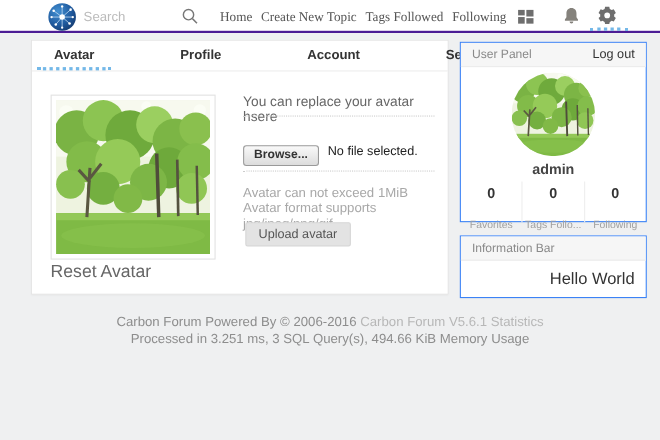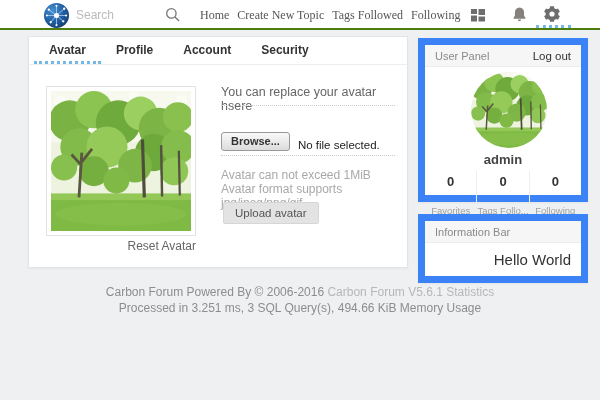--- a/index.html
+++ b/index.html
@@ -1,54 +1,54 @@
 <!DOCTYPE html>
 <html><head>
 <meta charset="utf-8">
 <style>
   * { margin:0; padding:0; box-sizing:border-box; }
   body { font-family:"Liberation Sans", sans-serif; background:#e8e8e8; }
   #app { position:relative; width:600px; height:400px; background:#eff0f1; overflow:hidden; font-size:12px; color:#555; }
 
   
-  .topbar { position:absolute; left:0; top:0; width:600px; height:30px; background:#fff; border-bottom:2px solid #4d7c0f; z-index:5; }
+  .topbar { position:absolute; left:0; top:0; width:600px; height:30px; background:#fff; border-bottom:2px solid #4c1d95; z-index:5; }
   .logo { position:absolute; left:43px; top:2px; width:27px; height:27px; cursor:pointer; }
   .search-input { position:absolute; left:76px; top:6px; width:82px; height:18px; border:none; outline:none; font-family:"Liberation Sans",sans-serif; font-size:12px; color:#888; background:transparent; }
   .search-input::placeholder { color:#bbb; }
   .search-icon { position:absolute; left:165px; top:7px; cursor:pointer; }
   .nav-links { position:absolute; left:200px; top:0; height:30px; display:flex; align-items:center; gap:8px;font-family:Liberation Serif, serif; }
   .nav-link { font-size:12px; color:#555; cursor:pointer; white-space:nowrap; }
   .icon-btn { position:absolute; top:7px; cursor:pointer; }
   .apps-btn { left:470px; }
   .bell-btn { left:511px; top:6px; }
   .gear-btn { left:543px; top:5px; }
   .gear-underline { position:absolute; left:536px; top:25px; width:35px; border-bottom:3px dotted #74b8e8; }
 
   
   .main-card { position:absolute; left:28px; top:36px; width:380px; height:232px; background:#fff; border:1px solid #e4e4e4; box-shadow:0 1px 2px rgba(0,0,0,.05); }
-  .tabs { display:flex; height:28px; border-bottom:1px solid #ededed; padding-left:5px; }
+  .tabs { display:flex; height:28px; border-bottom:1px solid #ededed; padding-left:5px;gap:48px; }
   .tab { padding:0 15px; line-height:26px; font-size:12px; font-weight:bold; color:#333; cursor:pointer; }
   .tab.active { border-bottom:3px dotted #74b8e8; }
 
   .avatar-box { position:absolute; left:17px; top:49px; width:150px; height:150px; padding:4px; border:1px solid #e2e2e2; background:#fff; }
   .avatar-box svg { display:block; }
-  .reset-label { position:absolute; left:17px; top:202px; width:150px; text-align:right; font-size:12px; color:#666; cursor:pointer; }
+  .reset-label { position:absolute; left:17px; top:202px; width:150px; text-align:left; font-size:16px; color:#666; cursor:pointer; }
 
   .replace-text { position:absolute; left:192px; top:48px; width:176px; font-size:12.5px; color:#666; }
   .dotted-sep { position:absolute; left:192px; width:174px; border-top:1px dotted #cccccc; }
   .sep1 { top:68px; } .sep2 { top:118px; }
-  .file-row { position:absolute; left:192px; top:95px; display:flex; align-items:flex-end; gap:8px; }
+  .file-row { position:absolute; left:192px; top:95px; display:flex; align-items:flex-start; gap:8px; }
   .browse-btn { font-family:"Liberation Sans",sans-serif; font-size:11px; font-weight:bold; color:#333; padding:2px 9px 3px; border:1px solid #999; border-radius:3px; background:linear-gradient(#f9f9f9,#dcdcdc); cursor:pointer; }
   .no-file { font-size:11.5px; color:#222; }
   .hint { position:absolute; left:192px; width:180px; font-size:12px; color:#a8a8a8; }
   .hint1 { top:131px; } .hint2 { top:145px; }
   .upload-btn { position:absolute; left:194px; top:165px; font-family:"Liberation Sans",sans-serif; font-size:11.5px; color:#555; padding:4px 11px; background:#e3e3e3; border:1px solid #d6d6d6; border-radius:2px; cursor:pointer; }
 
   
-  .side-card { position:absolute; left:418px; width:170px; background:#fff; border:7px solid #3b82f6; box-shadow:0 1px 2px rgba(0,0,0,.05); }
+  .side-card { position:absolute; left:418px; width:170px; background:#fff; border:1px solid #3b82f6; box-shadow:0 1px 2px rgba(0,0,0,.05); }
   .user-panel { top:38px; height:164px; }
   .info-bar { top:214px;text-align:right; }
   .panel-header { height:22px; background:#f6f6f6; border-bottom:1px solid #ececec; display:flex; justify-content:space-between; align-items:center; padding:0 10px; }
   .panel-title { font-size:11px; color:#8a8a8a; }
   .logout-link { font-size:11.5px; color:#333; cursor:pointer;padding-left:24px; }
   .avatar-circle { position:absolute; left:46px; top:27px; width:76px; height:76px; border-radius:50%; overflow:hidden; cursor:pointer; }
   .username { position:absolute; left:0; top:107px; width:100%; text-align:center; font-size:13px; font-weight:bold; color:#444; }
   .stats-row { position:absolute; left:0; top:126px; width:100%; height:37px; display:flex; }
   .stat-col { flex:1; text-align:center; padding-top:3px; cursor:pointer; }
   .stat-col + .stat-col { border-left:1px solid #eee; }

